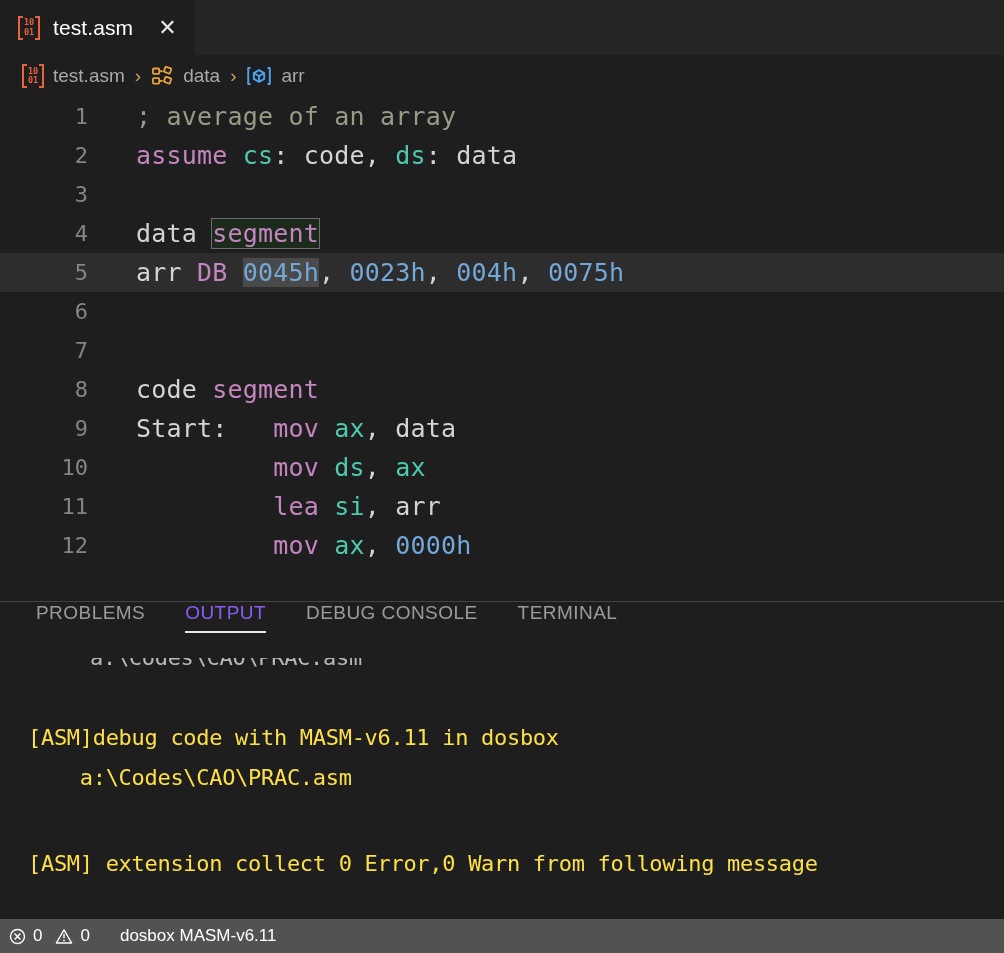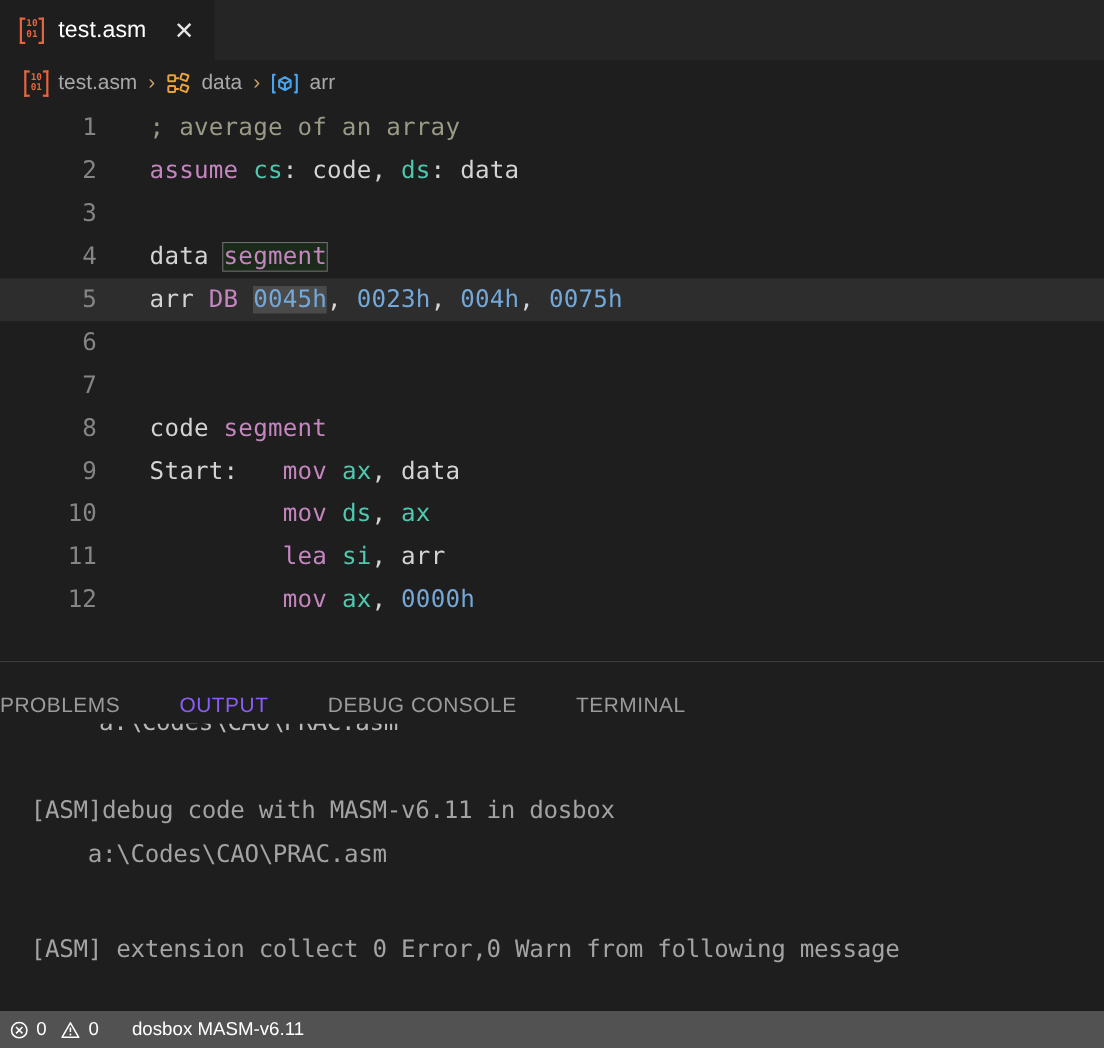--- a/index.html
+++ b/index.html
@@ -126,21 +126,21 @@
     color: #858585;
     font-family: "DejaVu Sans Mono", monospace;
     font-size: 22px;
     padding-right: 4px;
     user-select: none;
   }
   .code-text {
     flex: 1;
     padding-left: 44px;
     font-family: "DejaVu Sans Mono", monospace;
-    font-size: 22px;
+    font-size: 25px;
     color: #d4d4d4;
     white-space: pre;
     letter-spacing: 0.2px;
   }
 
   .tk-comment  { color: #9a9a86; }
   .tk-key      { color: #c586c0; }
   .tk-reg      { color: #4ec9b0; }
   .tk-plain    { color: #d4d4d4; }
   .tk-num      { color: #74a8d8; }
@@ -160,22 +160,23 @@
     background: #1e1e1e;
     border-top: 1px solid #444444;
     display: flex;
     flex-direction: column;
     min-height: 0;
     overflow: hidden;
   }
   .panel-tabs {
     height: 56px;
     display: flex;
-    align-items: flex-end;
-    gap: 54px;
+    align-items: flex-start;
+    padding-left: 36px;
+    gap: 40px;
     flex: 0 0 auto;
     background: #1e1e1e;
   }
   .panel-tab {
     color: #9b9b9b;
     font-size: 19px;
     letter-spacing: 0.45px;
     cursor: pointer;
     position: relative;
     padding-bottom: 5px;
@@ -192,21 +193,21 @@
   .output {
     flex: 1 1 auto;
     position: relative;
     overflow: hidden;
     background: #1e1e1e;
     padding-left: 28px;
   }
   .out-line {
     font-family: "DejaVu Sans Mono", monospace;
     font-size: 22px;
-    color: #a3a3a3;
+    color: #fde047;
     white-space: pre;
     height: 40px;
     line-height: 40px;
     letter-spacing: -0.3px;
   }
   .out-line.clipped {
     height: 14px;
     line-height: 0px;
     overflow: hidden;
     color: #b8b8b8;

